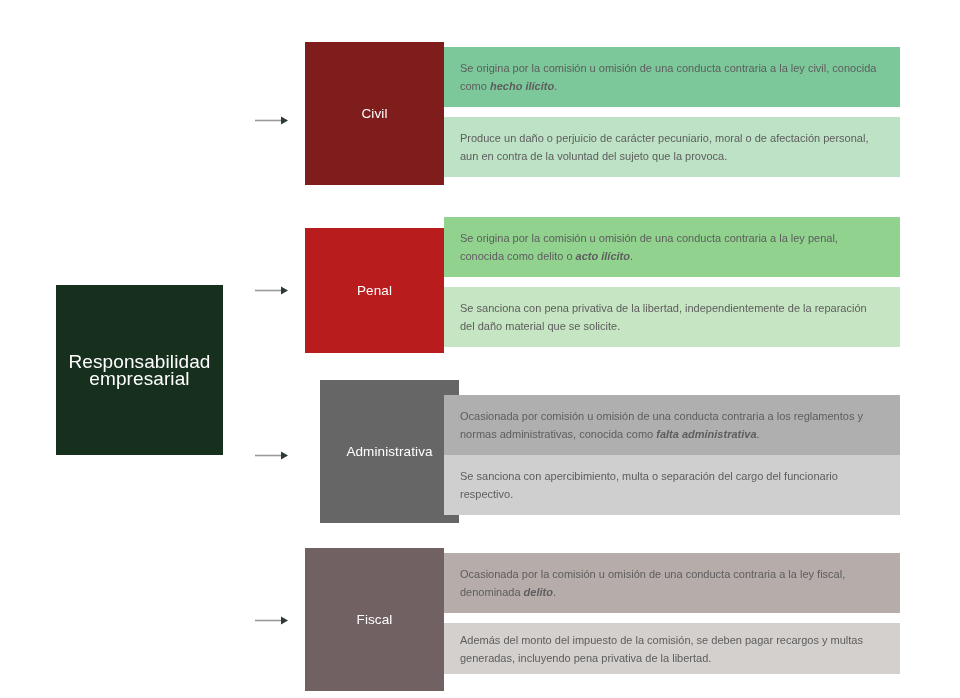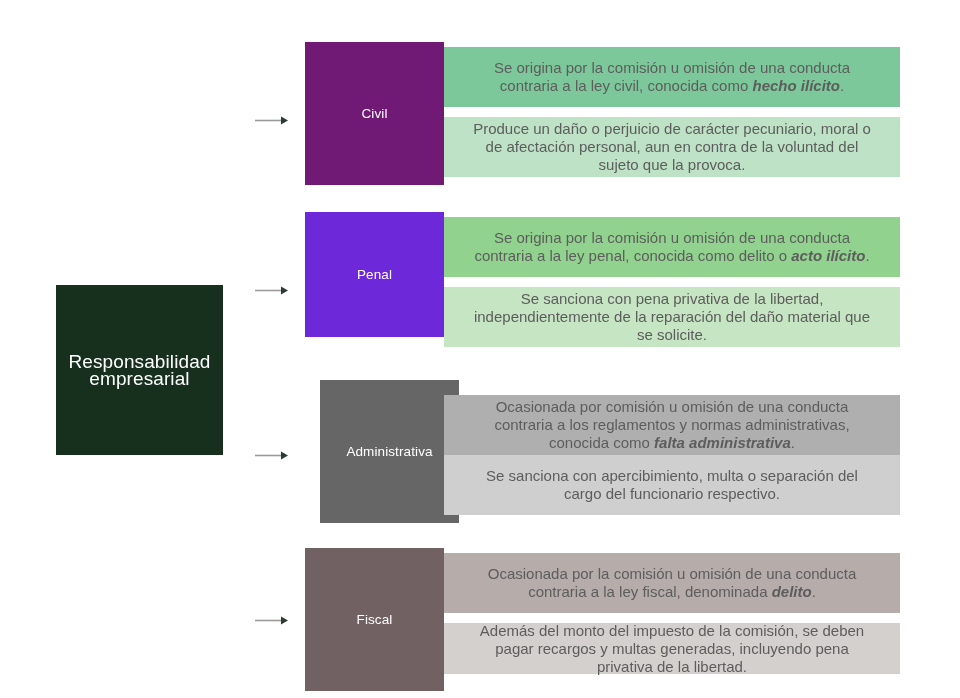--- a/index.html
+++ b/index.html
@@ -81,24 +81,23 @@
     position: absolute;
     left: 444px;
     width: 456px;
     display: flex;
     align-items: center;
     justify-content: center;
     box-sizing: border-box;
   }
   .panel .panel-text {
     color: #5d5d5d;
-    font-size: 15px;
+    font-size: 11px;
     line-height: 18px;
-    text-align: center;
-    padding: 0 24px;
+    padding: 0 16px;
   }
   .panel .panel-text em {
     font-style: italic;
     font-weight: bold;
   }
 </style>
 </head>
 <body>
 
 <div id="diagram">
@@ -107,39 +106,39 @@
     <span class="root-label">Responsabilidad empresarial</span>
   </div>
 
   <div class="row">
     <div class="connector" style="top:115px;">
       <svg width="34" height="11" viewBox="0 0 34 11" aria-hidden="true">
         <line x1="0" y1="5.5" x2="27" y2="5.5" stroke="#9a9a9a" stroke-width="1.6"></line>
         <polygon points="26,1.5 33,5.5 26,9.5" fill="#2d3b33"></polygon>
       </svg>
     </div>
-    <div class="cat-box" style="top:42px;height:143px;background:#701a75;">
+    <div class="cat-box" style="top:42px;height:143px;background:#7f1d1d;">
       <span class="cat-label">Civil</span>
     </div>
     <div class="panel" style="top:47px;height:60px;background:#7dc89b;">
       <span class="panel-text"><span>Se origina por la comisión u omisión de una conducta contraria a la ley civil, conocida como </span><em>hecho ilícito</em><span>.</span></span>
     </div>
     <div class="panel" style="top:117px;height:60px;background:#bee2c6;">
       <span class="panel-text"><span>Produce un daño o perjuicio de carácter pecuniario, moral o de afectación personal, aun en contra de la voluntad del sujeto que la provoca.</span></span>
     </div>
   </div>
 
   <div class="row">
     <div class="connector" style="top:285px;">
       <svg width="34" height="11" viewBox="0 0 34 11" aria-hidden="true">
         <line x1="0" y1="5.5" x2="27" y2="5.5" stroke="#9a9a9a" stroke-width="1.6"></line>
         <polygon points="26,1.5 33,5.5 26,9.5" fill="#2d3b33"></polygon>
       </svg>
     </div>
-    <div class="cat-box" style="top:212px;height:125px;background:#6d28d9;">
+    <div class="cat-box" style="top:228px;height:125px;background:#b91c1c;">
       <span class="cat-label">Penal</span>
     </div>
     <div class="panel" style="top:217px;height:60px;background:#91d28f;">
       <span class="panel-text"><span>Se origina por la comisión u omisión de una conducta contraria a la ley penal, conocida como delito o </span><em>acto ilícito</em><span>.</span></span>
     </div>
     <div class="panel" style="top:287px;height:60px;background:#c6e5c2;">
       <span class="panel-text"><span>Se sanciona con pena privativa de la libertad, independientemente de la reparación del daño material que se solicite.</span></span>
     </div>
   </div>
 

